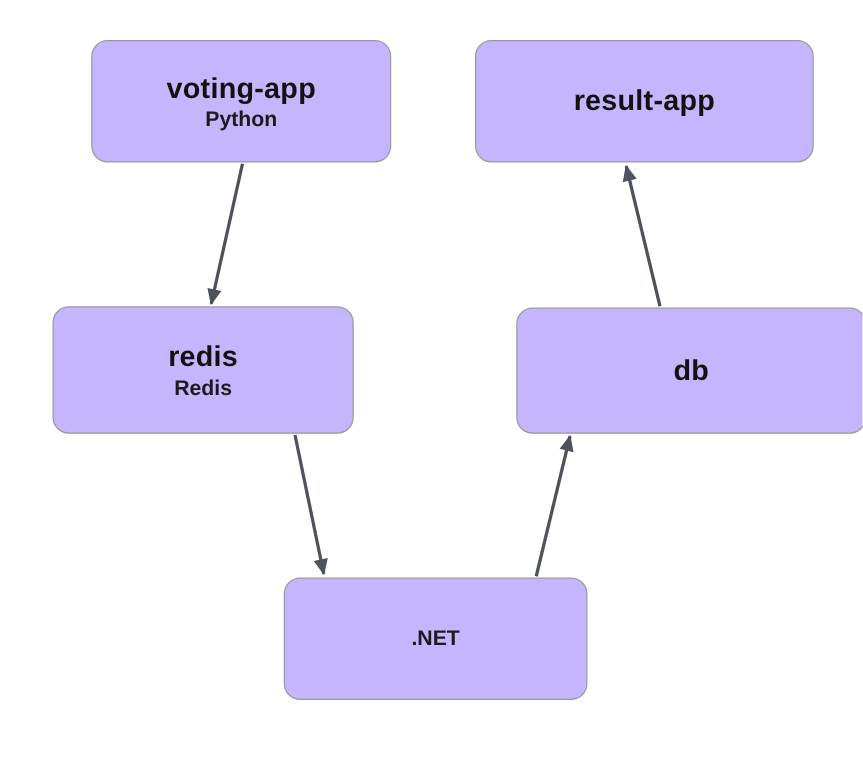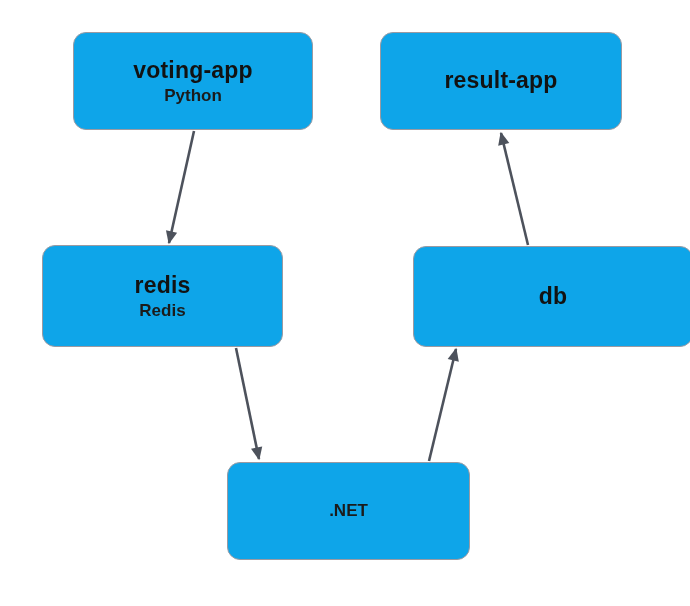--- a/index.html
+++ b/index.html
@@ -16,21 +16,21 @@
   }
   .edges-layer {
     position: absolute;
     inset: 0;
     z-index: 1;
   }
   .node {
     position: absolute;
     z-index: 2;
     box-sizing: border-box;
-    background: #0ea5e9;
+    background: #c4b5fd;
     border: 1.6px solid #9a9aa2;
     border-radius: 13px;
     display: flex;
     flex-direction: column;
     align-items: center;
     justify-content: center;
     text-align: center;
     line-height: 1.27;
     color: #121212;
   }
@@ -44,21 +44,21 @@
     font-size: 17px;
     color: #1b1b1b;
   }
   .edge-line {
     stroke: #4d525c;
     stroke-width: 2.6;
     fill: none;
   }
   
   #node-voting-app { left: 73px;  top: 32px;  width: 240px; height: 98px;  }
-  #node-result-app { left: 380px; top: 32px;  width: 242px; height: 98px;  }
+  #node-result-app { left: 380px; top: 32px;  width: 271px; height: 98px;  }
   #node-redis      { left: 42px;  top: 245px; width: 241px; height: 102px; }
   #node-db         { left: 413px; top: 246px; width: 280px; height: 101px; }
   #node-worker     { left: 227px; top: 462px; width: 243px; height: 98px;  }
 </style>
 </head>
 <body>
 
 <div class="canvas">
 
   <svg class="edges-layer" width="690" height="606" viewBox="0 0 690 606" xmlns="http://www.w3.org/2000/svg">

